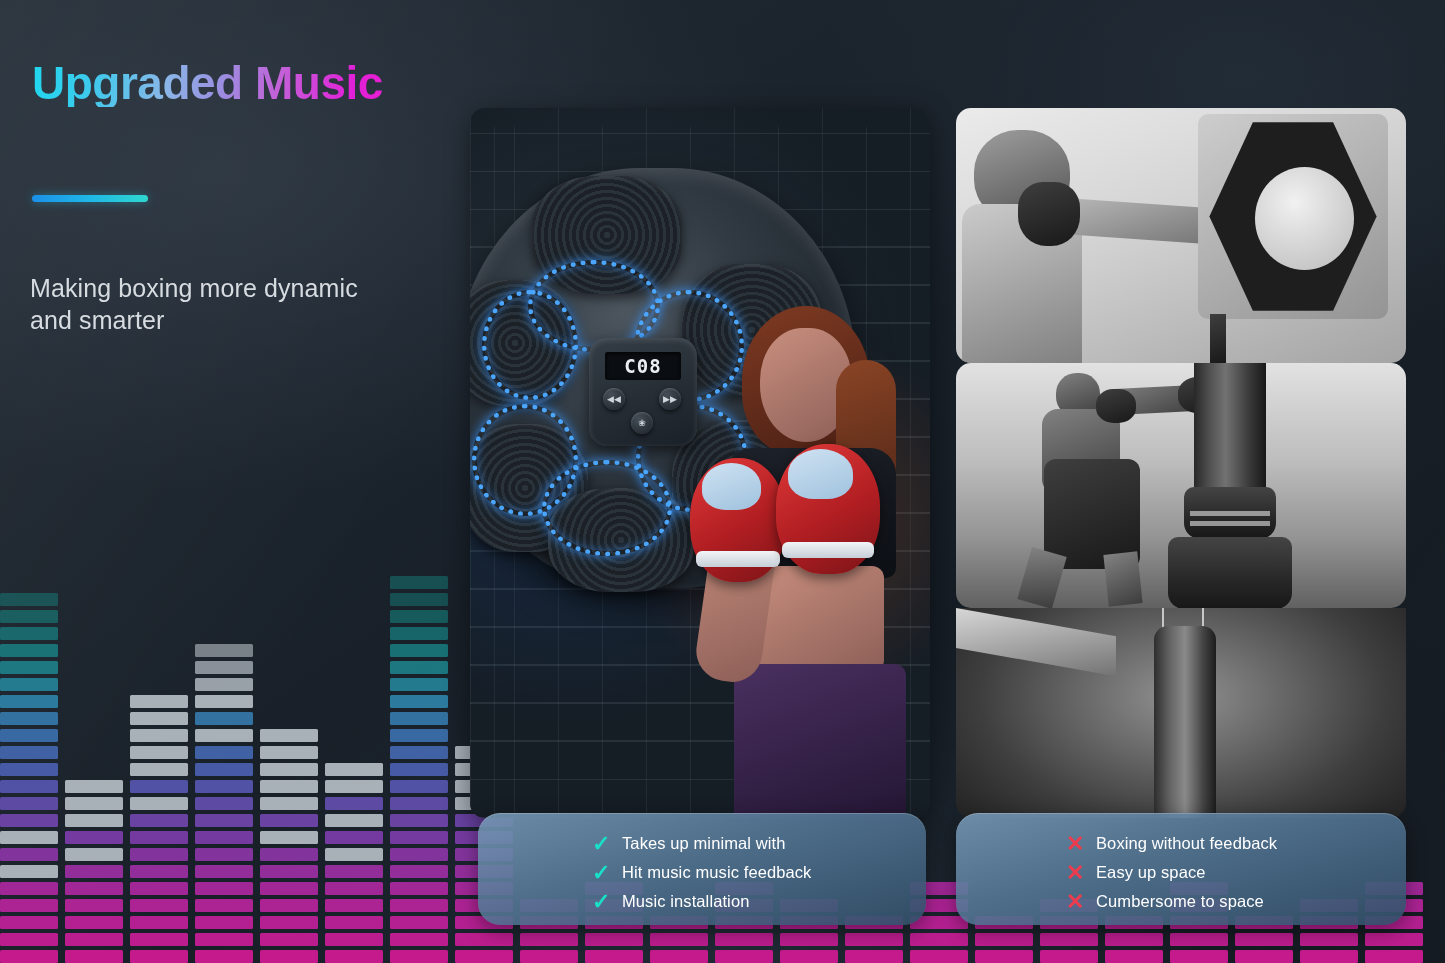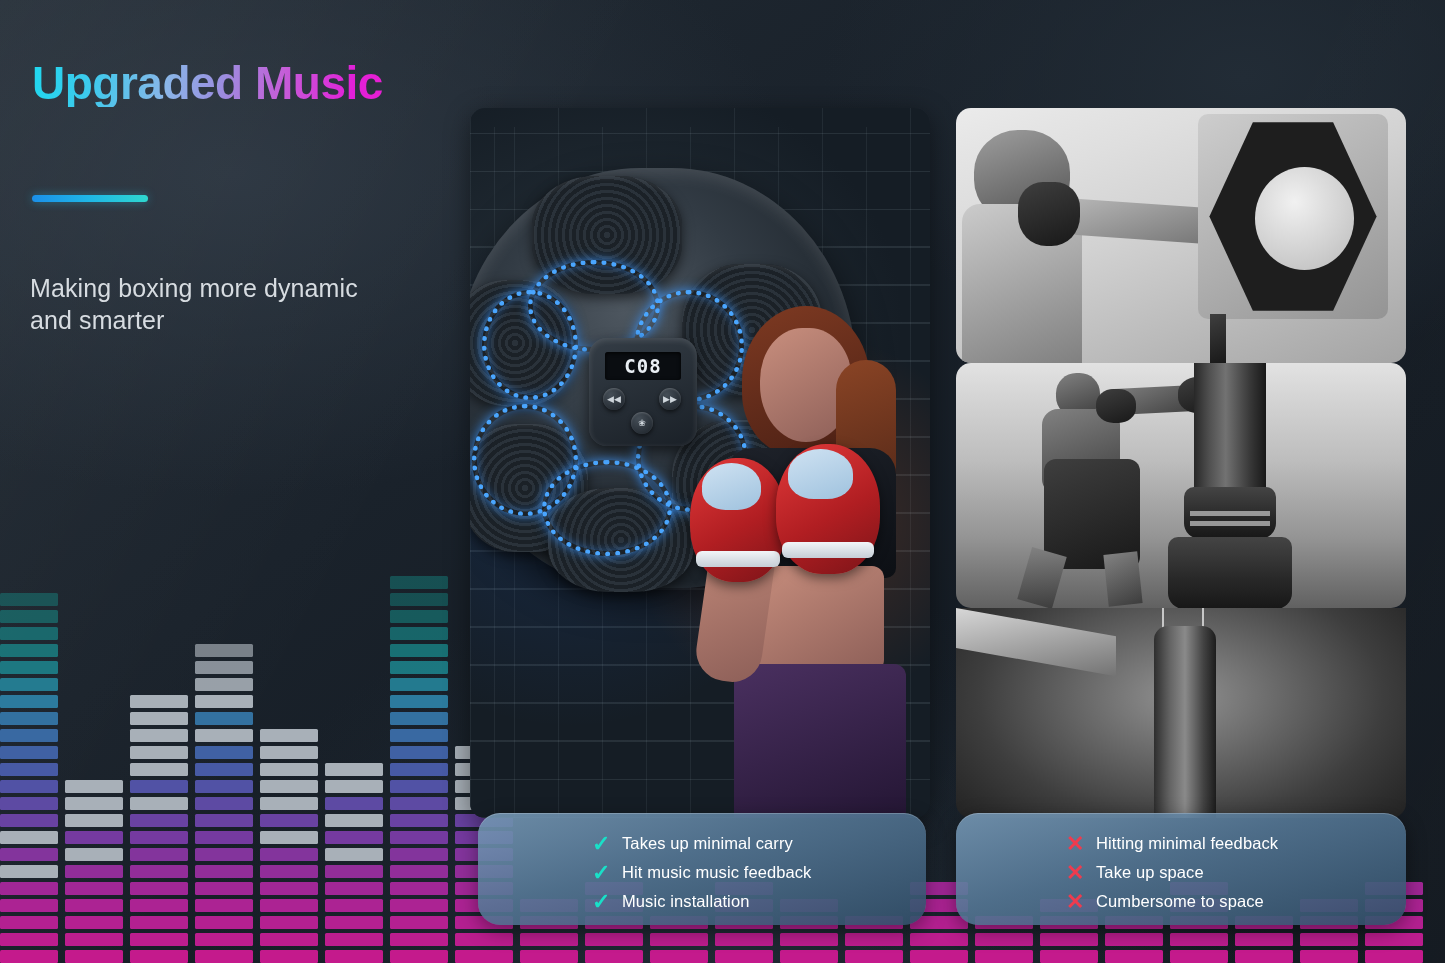--- a/index.html
+++ b/index.html
@@ -559,38 +559,38 @@
     <div style="position:absolute; left:198px; top:18px; width:62px; height:196px; border-radius:14px 14px 6px 6px;
          background:linear-gradient(90deg,#2b2e32 0%,#60656a 26%,#868b90 50%,#3f4347 80%,#1a1c1f 100%);"></div>
     <div style="position:absolute; left:0; top:0; width:160px; height:40px;
          background:linear-gradient(160deg,#d4d8db,#6f7479); transform:skewY(10deg); transform-origin:left top;"></div>
   </div>
 </div>
 
 <div class="panel" id="panel-pros">
   <div class="frow">
     <span class="mark ok">✓</span>
-    <span class="ftext">Takes up minimal carry</span>
+    <span class="ftext">Takes up minimal with</span>
   </div>
   <div class="frow">
     <span class="mark ok">✓</span>
     <span class="ftext">Hit music music feedback</span>
   </div>
   <div class="frow">
     <span class="mark ok">✓</span>
     <span class="ftext">Music installation</span>
   </div>
 </div>
 
 <div class="panel" id="panel-cons">
   <div class="frow">
     <span class="mark no">✕</span>
-    <span class="ftext">Hitting minimal feedback</span>
+    <span class="ftext">Boxing without feedback</span>
   </div>
   <div class="frow">
     <span class="mark no">✕</span>
-    <span class="ftext">Take up space</span>
+    <span class="ftext">Easy up space</span>
   </div>
   <div class="frow">
     <span class="mark no">✕</span>
     <span class="ftext">Cumbersome to space</span>
   </div>
 </div>
 
 </body></html>

